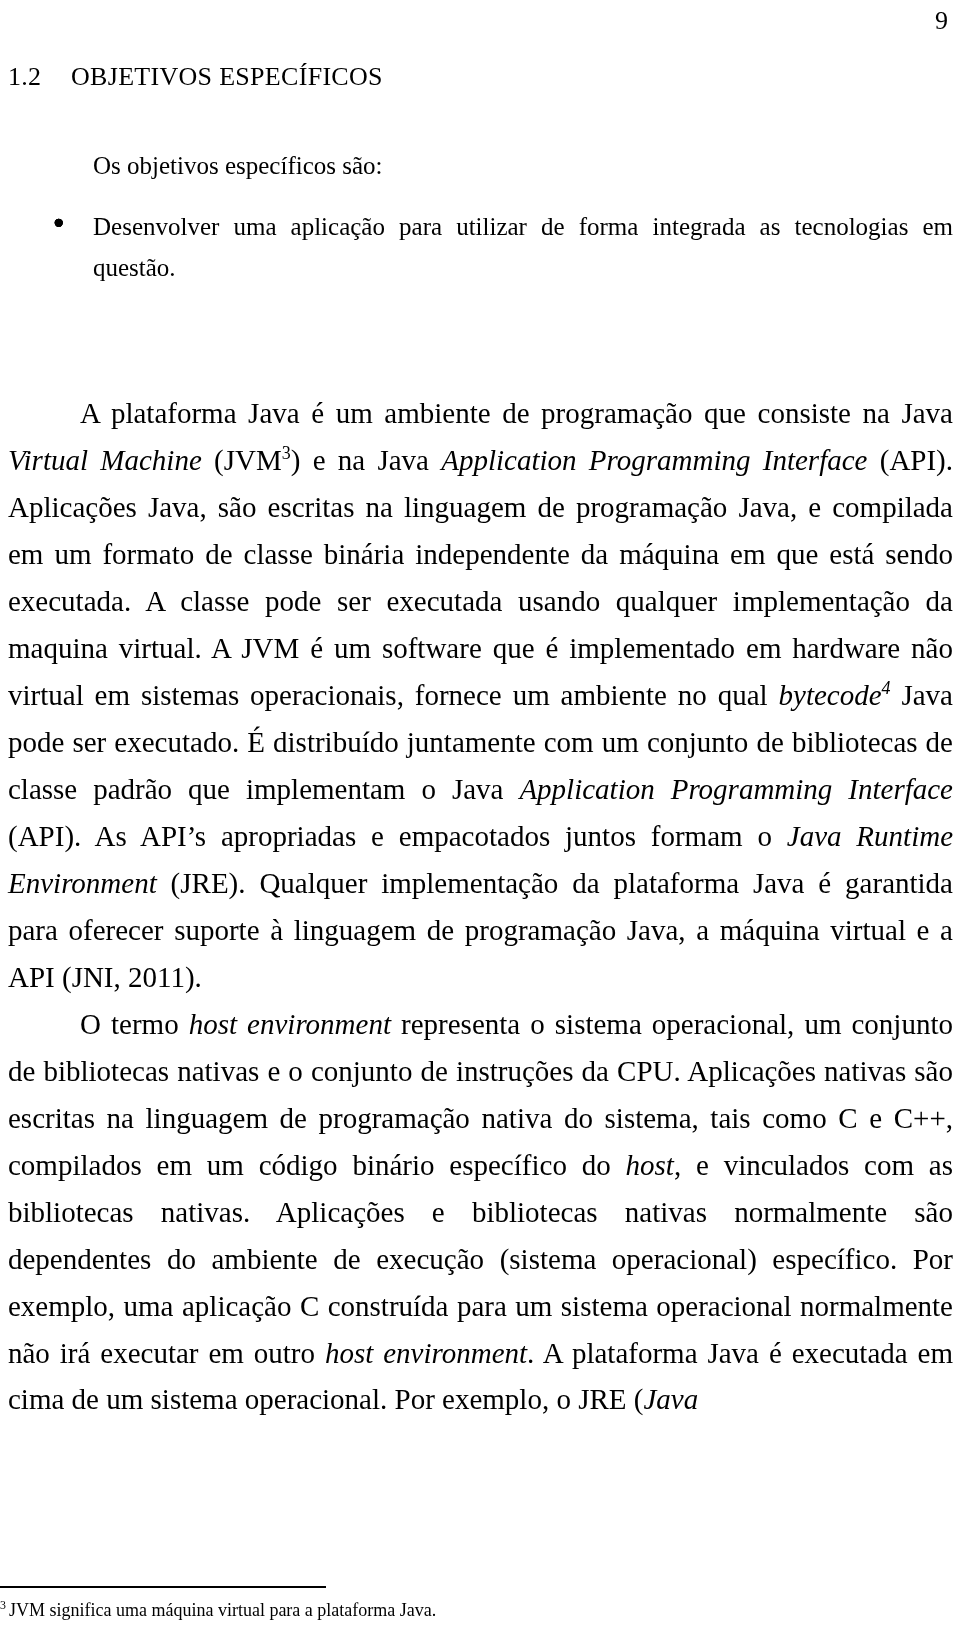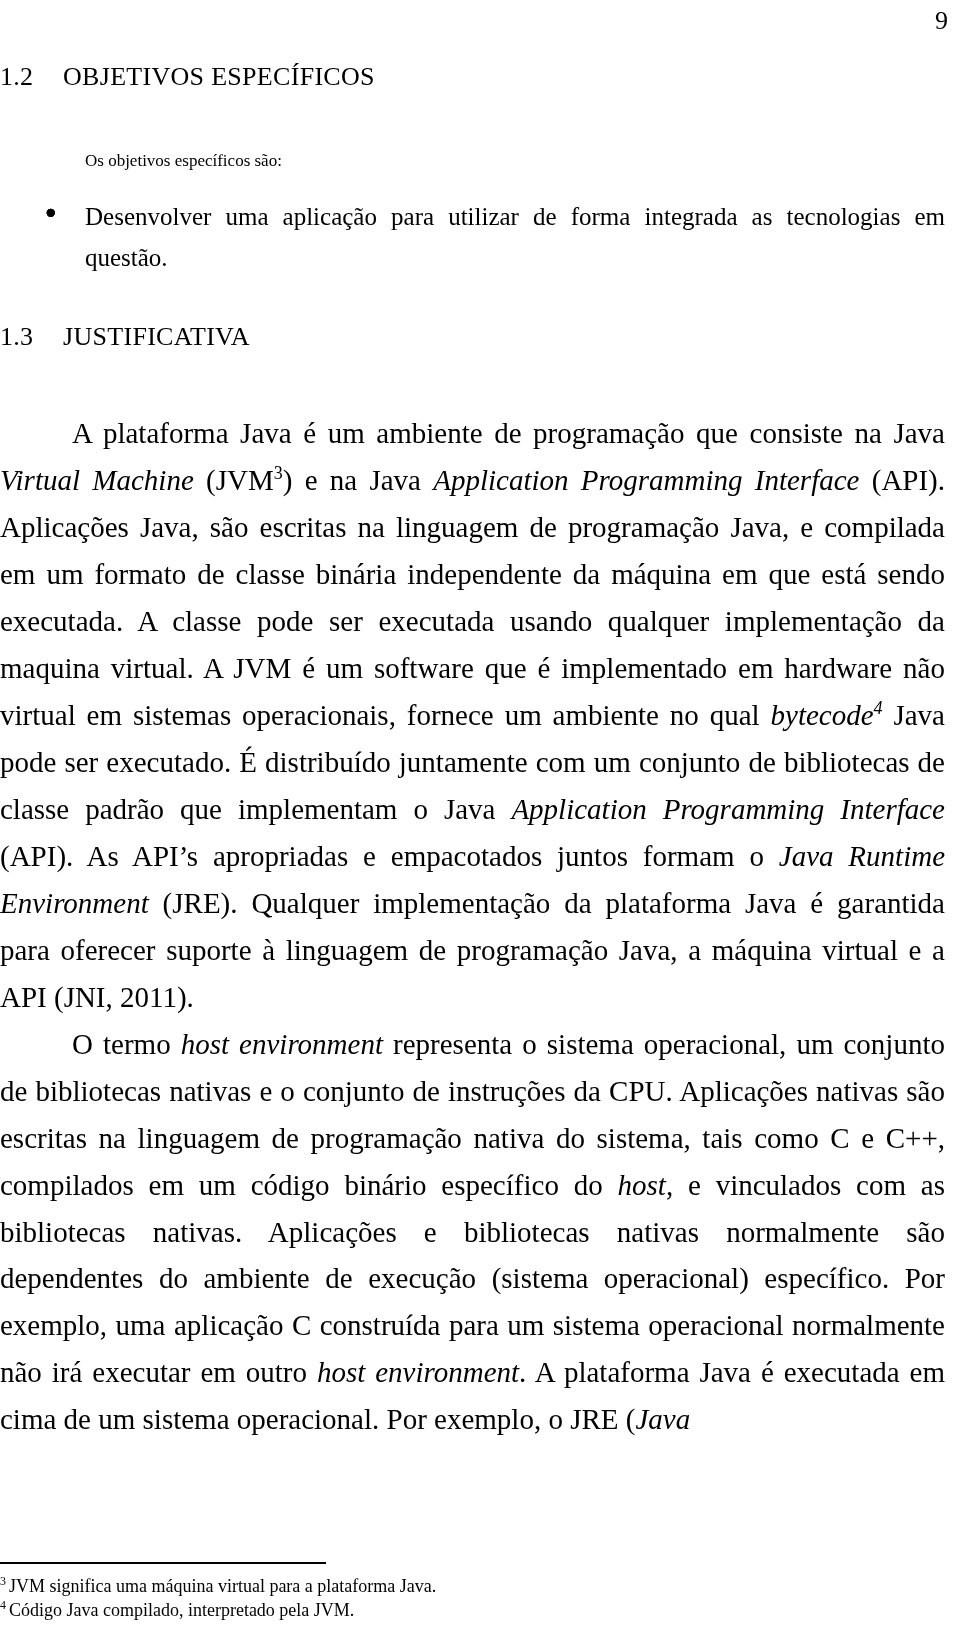--- a/index.html
+++ b/index.html
@@ -29,42 +29,42 @@
     top: 8px;
     right: 12px;
     font-size: 26px;
     line-height: 1;
     font-family: "Liberation Serif", "DejaVu Serif", serif;
   }
 
   .content {
     position: absolute;
     top: 62px;
-    left: 0px;
+    left: 8px;
     width: 945px;
   }
 
   h2.section-heading {
     font-size: 26px;
     font-weight: normal;
     margin: 0;
     padding: 0;
     letter-spacing: 0.3px;
     line-height: 1.15;
     white-space: nowrap;
   }
   h2.section-heading .num {
     display: inline-block;
     width: 63px;
   }
 
   .lead-line {
     margin: 0;
     padding: 0;
-    font-size: 17px;
+    font-size: 25px;
     line-height: 1.25;
     margin-left: 85px;
   }
 
   ul.objective-list {
     list-style: none;
     margin: 0;
     padding: 0;
   }
   ul.objective-list li {
@@ -159,35 +159,29 @@
         <span class="bullet">●</span>
       </li>
       <li>
         <span class="bullet">●</span>
         <span class="rich">Desenvolver uma aplicação para utilizar de forma integrada as tecnologias em questão.</span>
       </li>
     </ul>
 
     <div class="spacer-md"></div>
 
-    <h2 class="section-heading">
-      <span class="num">1.3</span><span>JUSTIFICATIVA</span>
-    </h2>
 
     <div class="spacer-lg"></div>
 
     <p class="body-text rich">A plataforma Java é um ambiente de programação que consiste na Java <i>Virtual Machine</i> (JVM<sup>3</sup>) e na Java <i>Application Programming Interface</i> (API). Aplicações Java, são escritas na linguagem de programação Java, e compilada em um formato de classe binária independente da máquina em que está sendo executada. A classe pode ser executada usando qualquer implementação da maquina virtual. A JVM é um software que é implementado em hardware não virtual em sistemas operacionais, fornece um ambiente no qual <i>bytecode</i><sup><i>4</i></sup> Java pode ser executado. É distribuído juntamente com um conjunto de bibliotecas de classe padrão que implementam o Java <i>Application Programming Interface</i> (API). As API’s apropriadas e empacotados juntos formam o <i>Java Runtime Environment</i> (JRE). Qualquer implementação da plataforma Java é garantida para oferecer suporte à linguagem de programação Java, a máquina virtual e a API (JNI, 2011).</p>
 
     <p class="body-text rich">O termo <i>host environment</i> representa o sistema operacional, um conjunto de bibliotecas nativas e o conjunto de instruções da CPU. Aplicações nativas são escritas na linguagem de programação nativa do sistema, tais como C e C++, compilados em um código binário específico do <i>host</i>, e vinculados com as bibliotecas nativas. Aplicações e bibliotecas nativas normalmente são dependentes do ambiente de execução (sistema operacional) específico. Por exemplo, uma aplicação C construída para um sistema operacional normalmente não irá executar em outro <i>host environment</i>. A plataforma Java é executada em cima de um sistema operacional. Por exemplo, o JRE (<i>Java</i></p>
 
   </div>
 
   <div class="footnotes">
     <div class="footnote-rule"></div>
     <p class="footnote">
       <span class="fn-mark">3</span><span>JVM significa uma máquina virtual para a plataforma Java.</span>
     </p>
-    <p class="footnote">
-      <span class="fn-mark">4</span><span>Código Java compilado, interpretado pela JVM.</span>
-    </p>
   </div>
 
 </div>
 
 </body></html>

